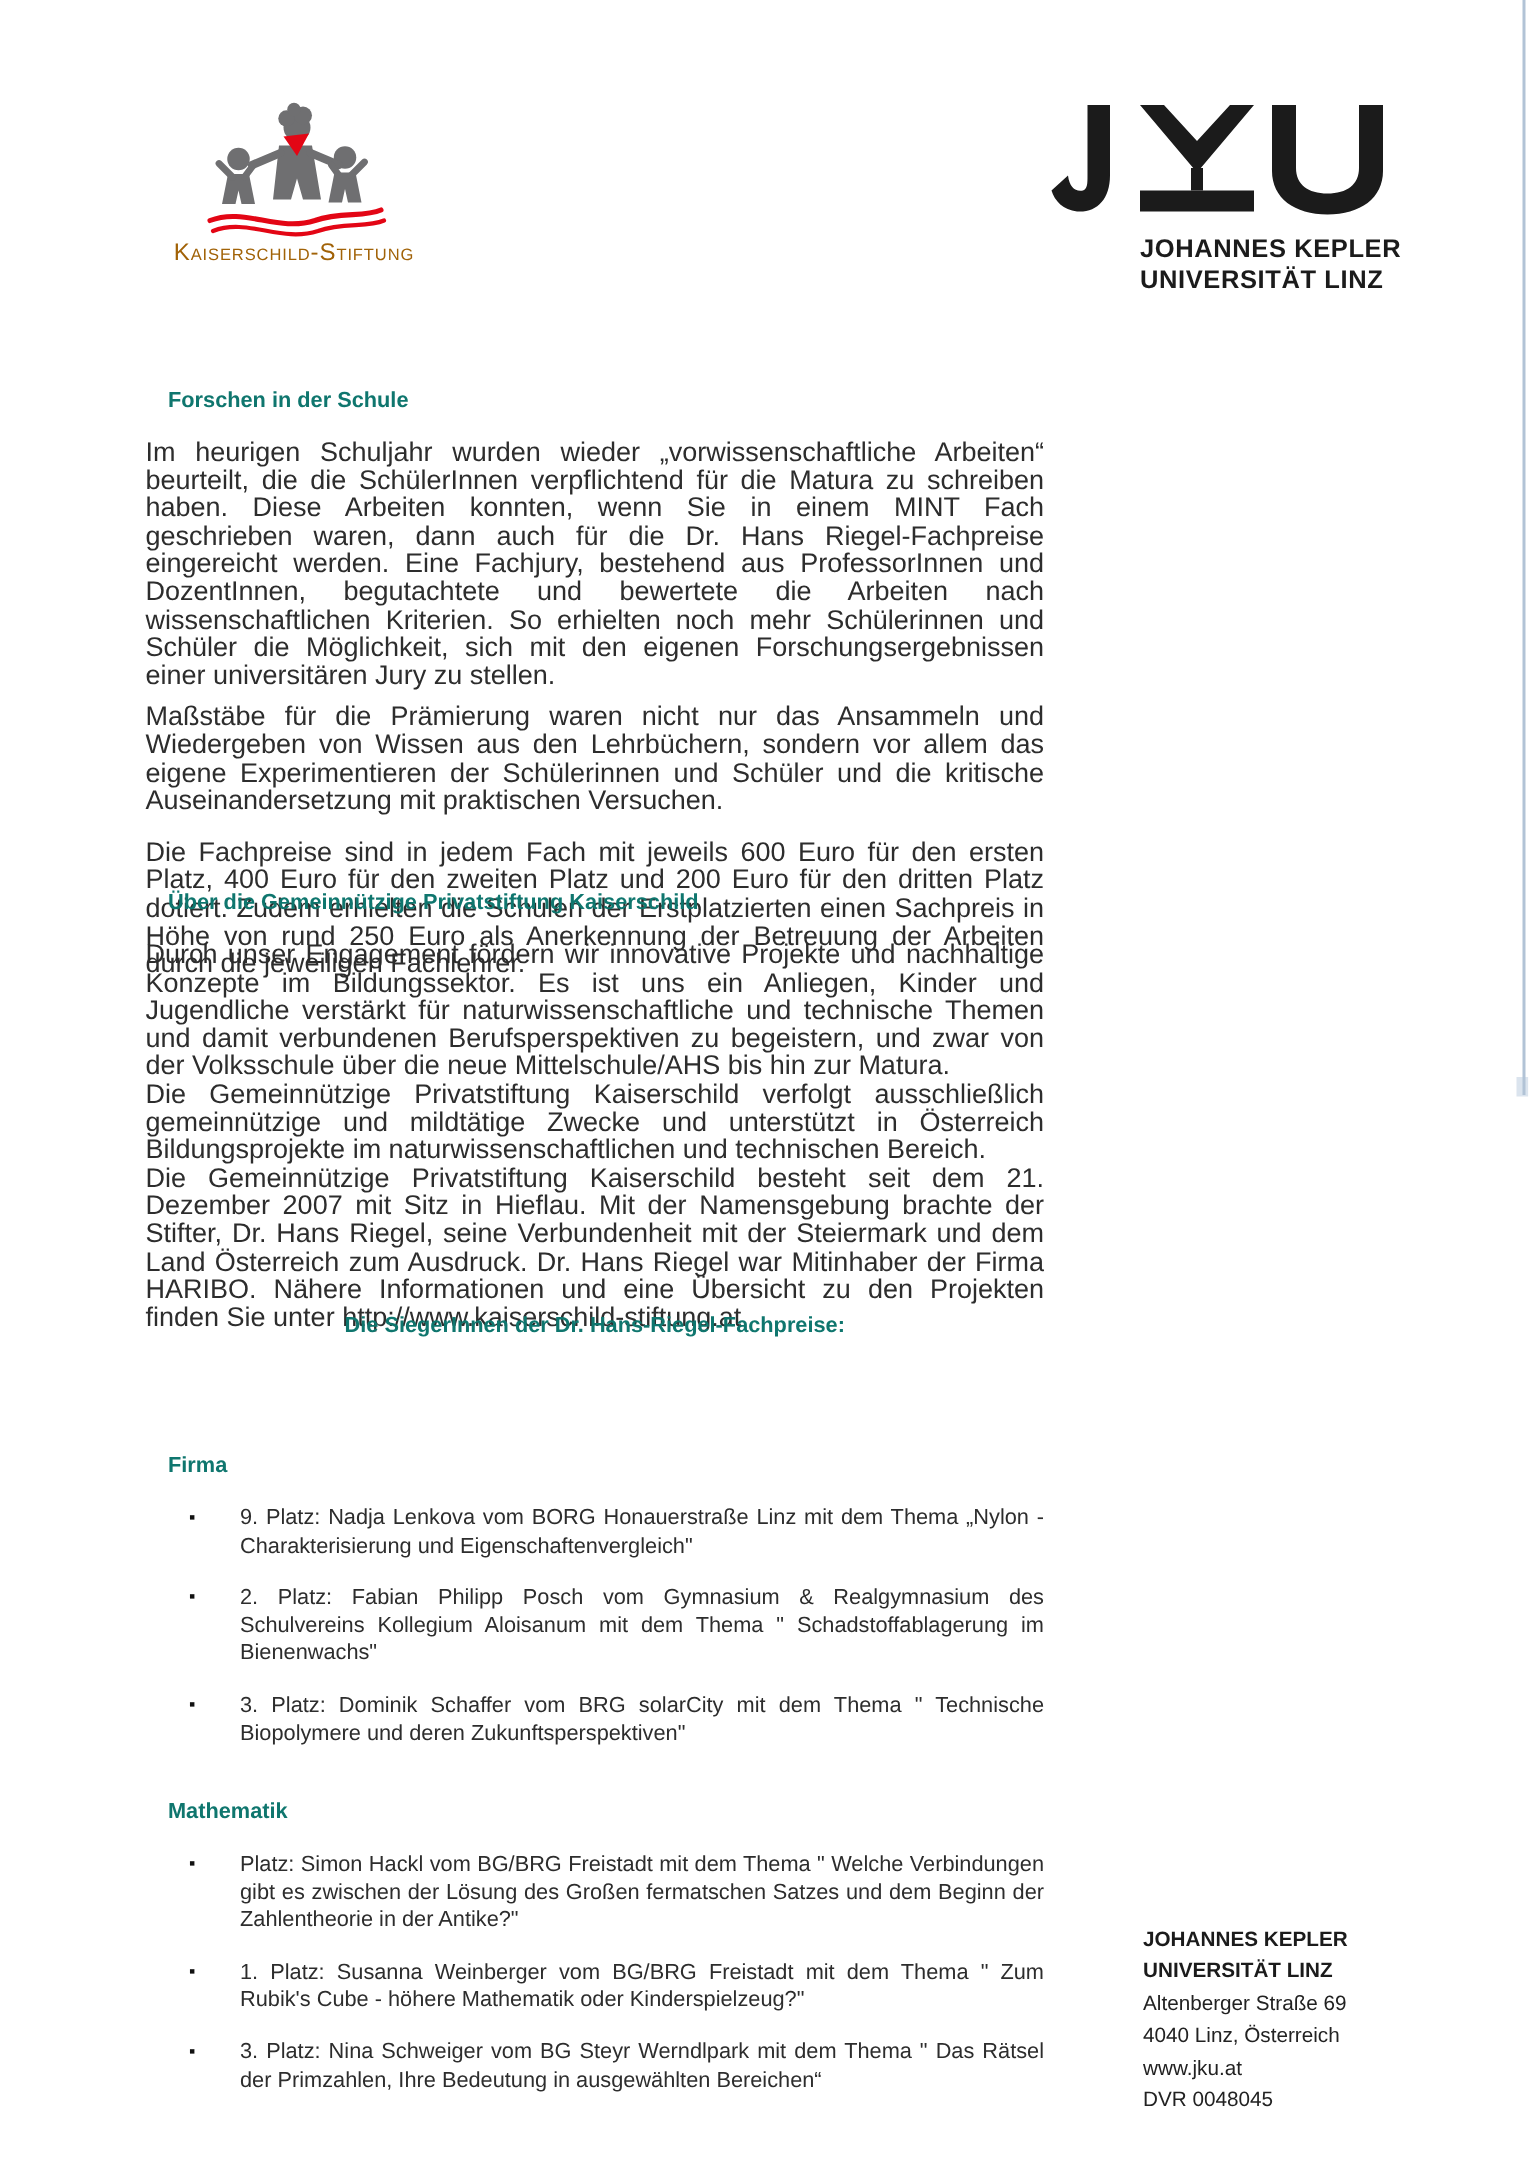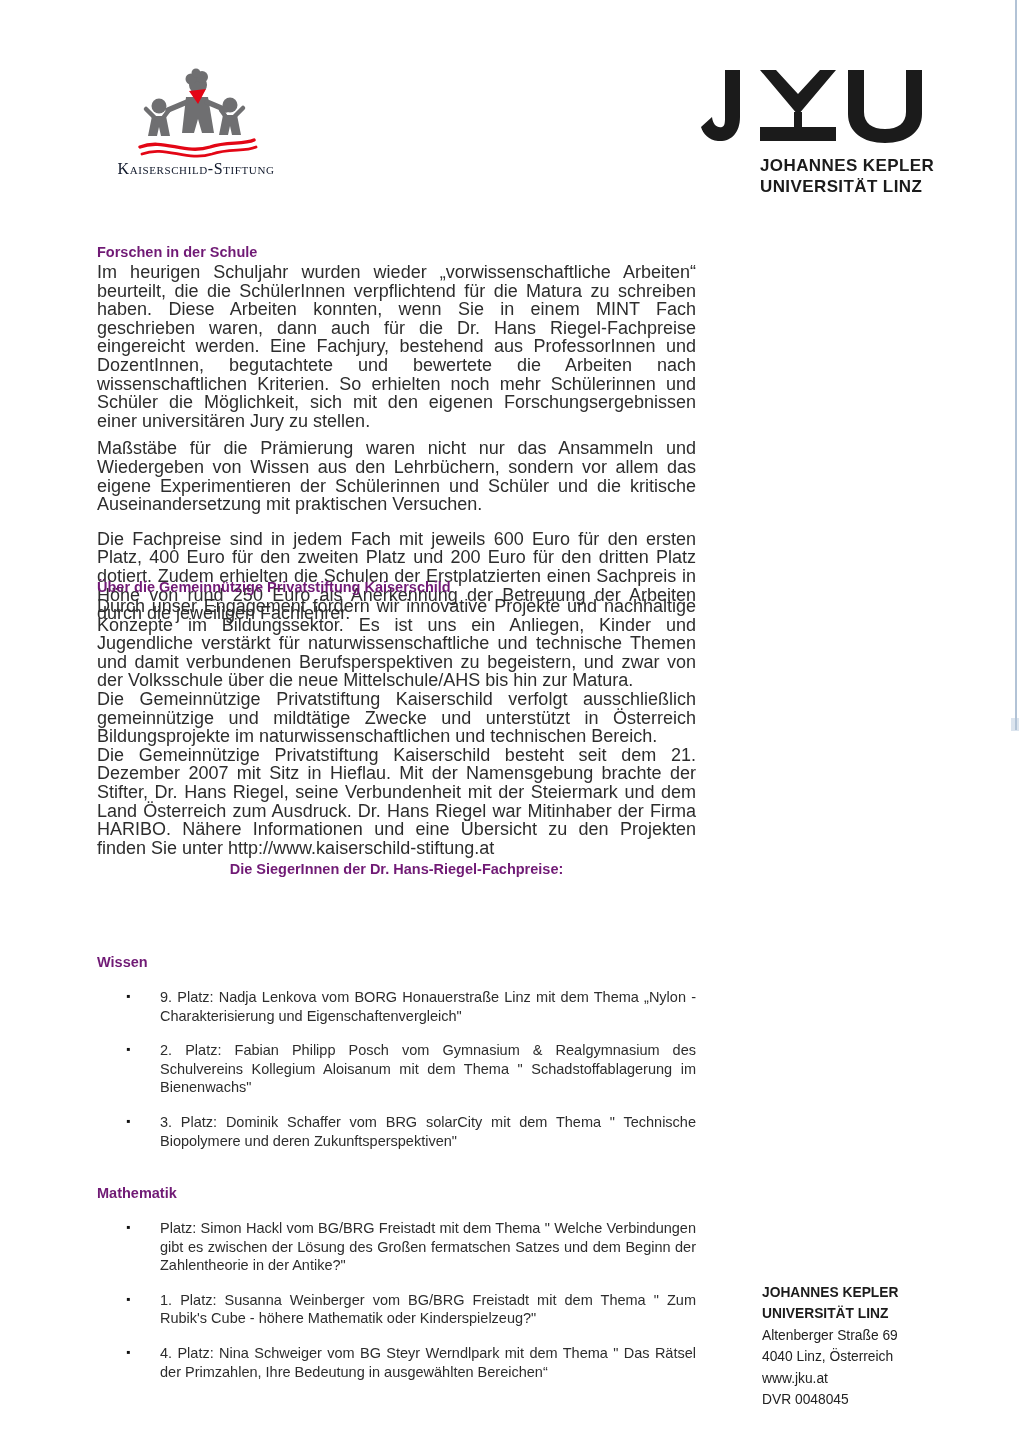--- a/index.html
+++ b/index.html
@@ -2,37 +2,37 @@
 <html lang="de"><head>
 <meta charset="utf-8">
 <style>
   html,body{margin:0;padding:0;background:#ffffff;}
   .page{position:relative;width:1019px;height:1440px;background:#ffffff;overflow:hidden;
         font-family:"Liberation Sans",sans-serif;color:#2d2d2d;}
 
   
   .ks-logo{position:absolute;left:96px;top:66px;width:200px;}
   .ks-logo svg{display:block;margin:0 auto;}
-  .ks-wordmark{margin-top:2px;text-align:center;font-family:Liberation Serif, serif;
-               font-variant:small-caps;font-size:16px;letter-spacing:0.6px;color:#0f172a;white-space:nowrap;}
+  .ks-wordmark{margin-top:2px;text-align:center;font-family:Liberation Sans, sans-serif;
+               font-variant:small-caps;font-size:16px;letter-spacing:0.6px;color:#a16207;white-space:nowrap;}
 
   .jku-logo{position:absolute;left:700px;top:70px;width:240px;}
   .jku-logo svg{display:block;}
   .jku-logo-text{margin-top:12px;padding-left:60px;font-weight:bold;font-size:17px;
                  line-height:20.5px;letter-spacing:0.4px;color:#1b1b1b;white-space:nowrap;}
 
   
   .col{position:absolute;left:97px;width:599px;}
   .blockA{top:243px;}
   .blockB{top:578px;}
   .blockC{top:860px;text-align:center;}
   .blockD{top:953px;}
   .blockE{top:1184px;}
 
-  .h{margin:0;font-size:14.5px;line-height:19px;font-weight:bold;color:#701a75;}
+  .h{margin:15px;font-size:14.5px;line-height:19px;font-weight:bold;color:#0f766e;}
   .p{margin:0;font-size:18px;line-height:18.6px;text-align:justify;}
   .mt1{margin-top:1px;}
   .mb9{margin-bottom:9px;}
   .mb16{margin-bottom:16px;}
 
   .list{margin-top:16px;}
   .bullet-item{position:relative;padding-left:63px;}
   .bullet-item + .bullet-item{margin-top:16px;}
   .bullet-marker{position:absolute;left:29px;top:1px;font-size:12px;color:#111111;}
   .bullet-text{display:block;font-size:14.5px;line-height:18.6px;text-align:justify;}
@@ -119,21 +119,21 @@
     <p class="p">Durch unser Engagement fördern wir innovative Projekte und nachhaltige Konzepte im Bildungssektor. Es ist uns ein Anliegen, Kinder und Jugendliche verstärkt für naturwissenschaftliche und technische Themen und damit verbundenen Berufsperspektiven zu begeistern, und zwar von der Volksschule über die neue Mittelschule/AHS bis hin zur Matura.</p>
     <p class="p">Die Gemeinnützige Privatstiftung Kaiserschild verfolgt ausschließlich gemeinnützige und mildtätige Zwecke und unterstützt in Österreich Bildungsprojekte im naturwissenschaftlichen und technischen Bereich.</p>
     <p class="p">Die Gemeinnützige Privatstiftung Kaiserschild besteht seit dem 21. Dezember 2007 mit Sitz in Hieflau. Mit der Namensgebung brachte der Stifter, Dr. Hans Riegel, seine Verbundenheit mit der Steiermark und dem Land Österreich zum Ausdruck. Dr. Hans Riegel war Mitinhaber der Firma HARIBO. Nähere Informationen und eine Übersicht zu den Projekten finden Sie unter http://www.kaiserschild-stiftung.at</p>
   </div>
 
   <div class="col blockC">
     <h2 class="h">Die SiegerInnen der Dr. Hans-Riegel-Fachpreise:</h2>
   </div>
 
   <div class="col blockD">
-    <h2 class="h">Wissen</h2>
+    <h2 class="h">Firma</h2>
     <div class="list">
       <div class="bullet-item">
         <span class="bullet-marker">▪</span>
         <span class="bullet-text">9. Platz: Nadja Lenkova vom BORG Honauerstraße Linz mit dem Thema „Nylon - Charakterisierung und Eigenschaftenvergleich"</span>
       </div>
       <div class="bullet-item">
         <span class="bullet-marker">▪</span>
         <span class="bullet-text">2. Platz: Fabian Philipp Posch vom Gymnasium &amp; Realgymnasium des Schulvereins Kollegium Aloisanum mit dem Thema " Schadstoffablagerung im Bienenwachs"</span>
       </div>
       <div class="bullet-item">
@@ -149,21 +149,21 @@
       <div class="bullet-item">
         <span class="bullet-marker">▪</span>
         <span class="bullet-text">Platz: Simon Hackl vom BG/BRG Freistadt mit dem Thema " Welche Verbindungen gibt es zwischen der Lösung des Großen fermatschen Satzes und dem Beginn der Zahlentheorie in der Antike?"</span>
       </div>
       <div class="bullet-item">
         <span class="bullet-marker">▪</span>
         <span class="bullet-text">1. Platz: Susanna Weinberger vom BG/BRG Freistadt mit dem Thema " Zum Rubik's Cube - höhere Mathematik oder Kinderspielzeug?"</span>
       </div>
       <div class="bullet-item">
         <span class="bullet-marker">▪</span>
-        <span class="bullet-text">4. Platz: Nina Schweiger vom BG Steyr Werndlpark mit dem Thema " Das Rätsel der Primzahlen, Ihre Bedeutung in ausgewählten Bereichen“</span>
+        <span class="bullet-text">3. Platz: Nina Schweiger vom BG Steyr Werndlpark mit dem Thema " Das Rätsel der Primzahlen, Ihre Bedeutung in ausgewählten Bereichen“</span>
       </div>
     </div>
   </div>
 
   <div class="footer">
     <div class="b">JOHANNES KEPLER</div>
     <div class="b">UNIVERSITÄT LINZ</div>
     <div>Altenberger Straße 69</div>
     <div>4040 Linz, Österreich</div>
     <div>www.jku.at</div>

